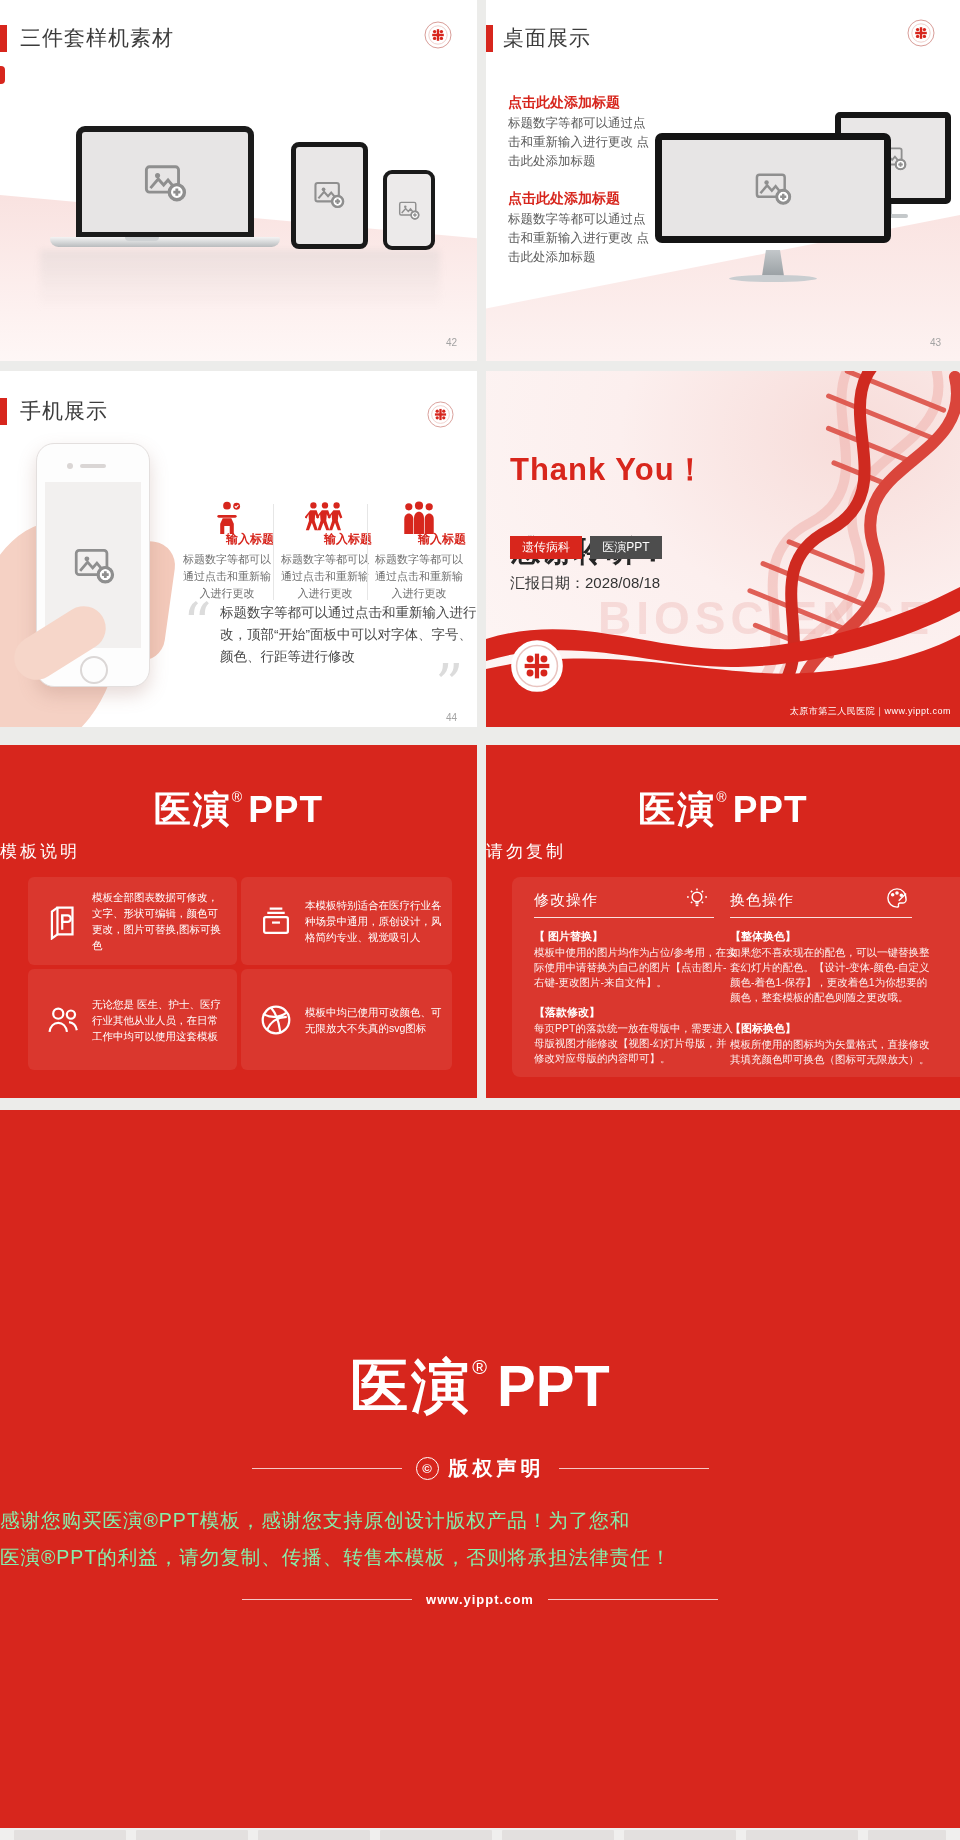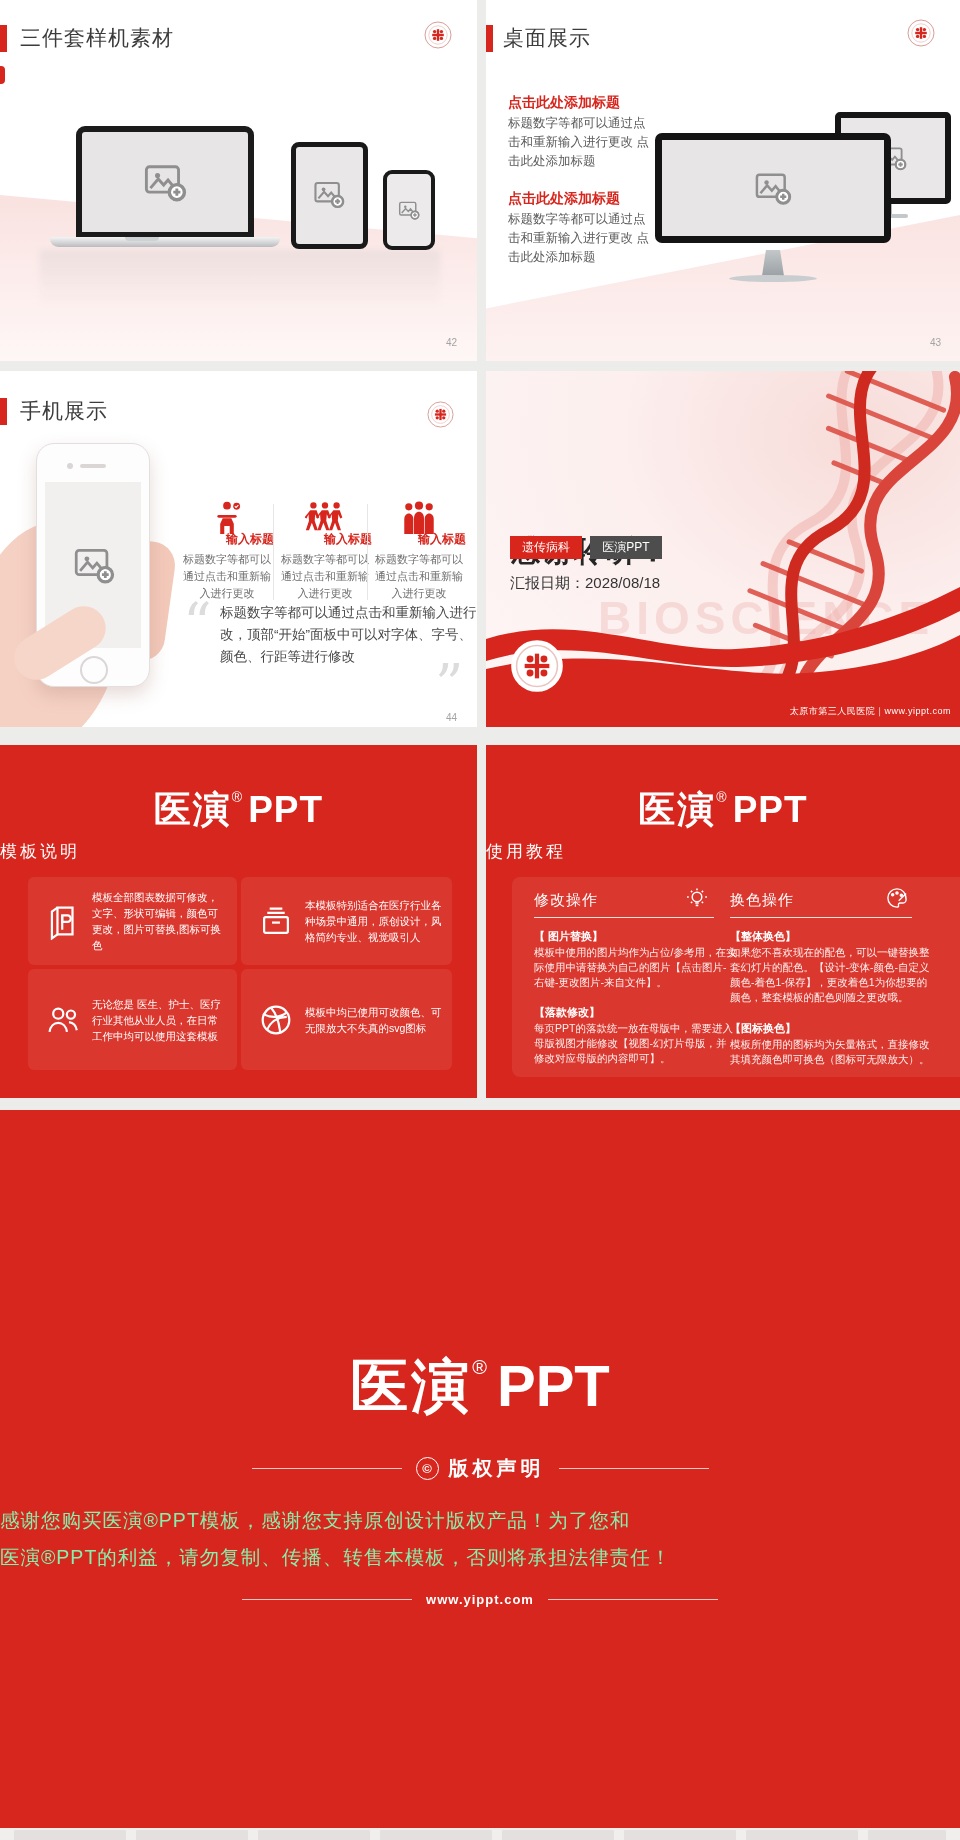--- a/index.html
+++ b/index.html
@@ -351,20 +351,21 @@
         <line x1="118" y1="195" x2="196" y2="195"></line>
           <line x1="102" y1="225" x2="214" y2="225"></line>
         <line x1="100" y1="255" x2="216" y2="255"></line>
           <line x1="118" y1="285" x2="200" y2="285"></line>
       </g>
       <path d="M140,-20 C90,50 210,100 150,170 C90,240 210,290 150,360" stroke="#cf2a20" stroke-width="12"></path>
       <path d="M210,-20 C260,50 140,100 200,170 C260,240 140,290 200,360" stroke="#da453b" stroke-width="12"></path>
     </g>
   </svg>
 
+  <div class="ty-en">Thank You！</div>
   <div class="ty-cn">感谢聆听！</div>
   <div class="badge" style="left:24px;background:#d8261c;min-width:48px;">遗传病科</div>
   <div class="badge" style="left:104px;background:#4d4d4d;min-width:48px;">医演PPT</div>
   <div class="ty-date">汇报日期：2028/08/18</div>
 
   <svg style="position:absolute;left:0;bottom:0;width:474px;height:150px;" viewBox="0 0 474 150">
     <path d="M0,62 C90,34 170,76 250,72 C330,68 408,44 474,10 L474,34 C412,66 332,88 252,90 C172,92 90,56 0,84 Z" fill="#d7261d"></path>
     <path d="M0,92 C120,64 230,102 320,96 C392,91 440,76 474,58 L474,150 L0,150 Z" fill="#d7261d"></path>
   </svg>
 
@@ -421,21 +422,21 @@
           <path d="M4.6 8.6c4.2 2.1 9.8 2 13.8-1.1M6.3 18.4C8 13.8 12 10.4 18.8 10M8.8 4.1c3.1 3.6 5.1 8.7 5.9 15.6"></path>
         </svg></span>
     <div class="card-text">模板中均已使用可改颜色、可无限放大不失真的svg图标</div>
   </div>
 </div>
 
 <div class="tile redslide" style="left:486px;top:745px;width:474px;height:353px;">
   <div class="rs-logo">
     <span class="cn">医演</span><span class="reg">®</span><span class="en">PPT</span>
   </div>
-  <div class="rs-sub">使用教程</div>
+  <div class="rs-sub">请勿复制</div>
 
   <div class="tut-card">
 
     <div class="tut-col-header" style="left:22px;">修改操作</div>
     <span class="tut-icon" style="left:172px;"><svg viewBox="0 0 24 24" width="100%" height="100%" fill="none" stroke="#fff" stroke-width="1.4">
           <circle cx="12" cy="11" r="4.4"></circle>
           <path d="M10.4 16.6h3.2M10.8 18.8h2.4M12 3.2v1.7M4.4 11H2.8M21.2 11h-1.6M6.4 5.4l1.2 1.2M17.6 5.4l-1.2 1.2M6.4 16.6l1.2-1.2M17.6 16.6l-1.2-1.2"></path>
         </svg></span>
     <div class="tut-underline" style="left:22px;width:180px;"></div>
     <div class="tut-h" style="left:22px;top:52px;">【 图片替换】</div>

